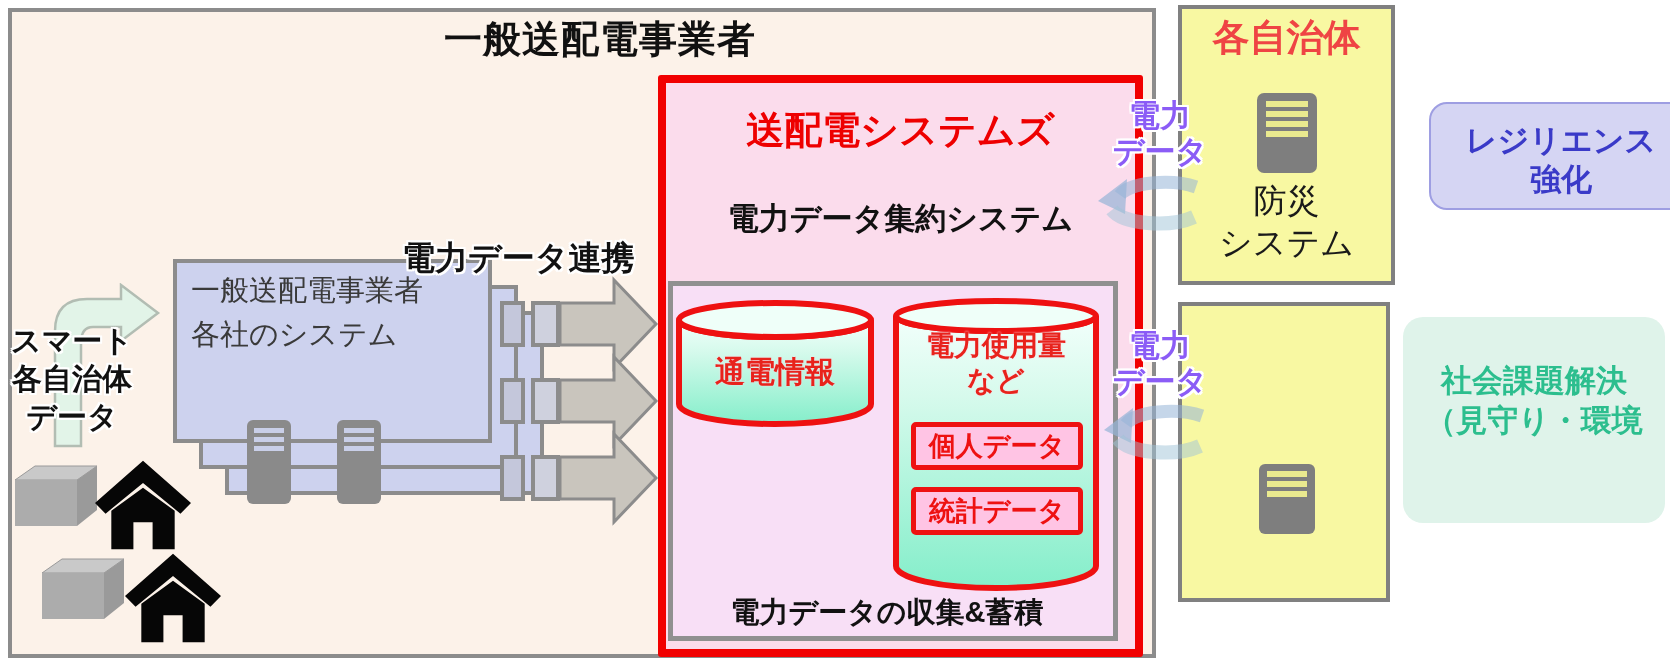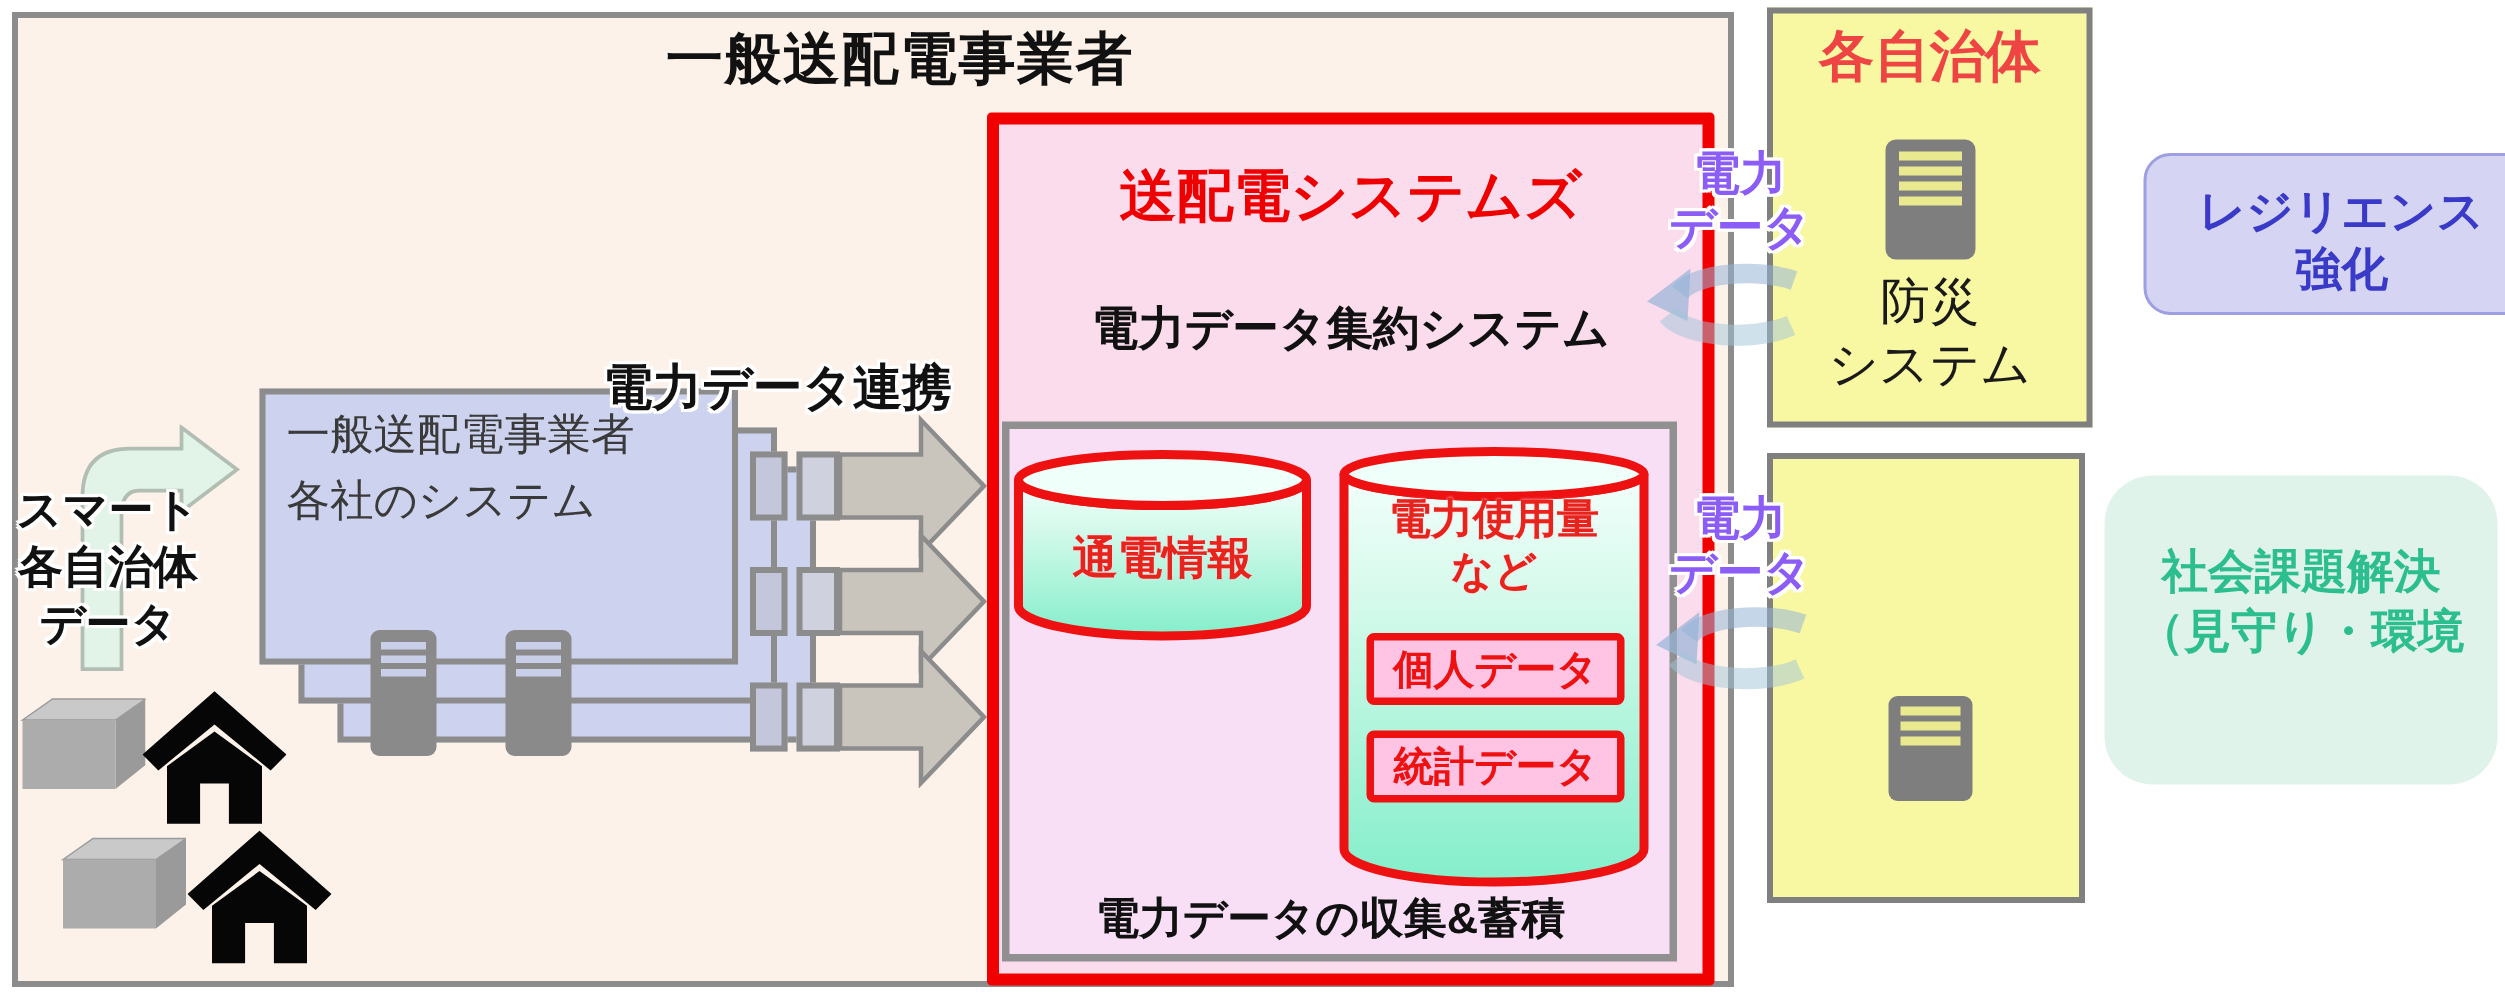--- a/index.html
+++ b/index.html
@@ -39,21 +39,21 @@
   
   .halo { text-shadow:-2px 0 0 #fff, 2px 0 0 #fff, 0 -2px 0 #fff, 0 2px 0 #fff,
           -2px -2px 0 #fff, 2px 2px 0 #fff, -2px 2px 0 #fff, 2px -2px 0 #fff; }
   .pd-label { width:120px; text-align:center; font-size:31px; font-weight:700; color:#8b5cf6; line-height:36px; z-index:6; }
   .linkage-label { left:402px; top:236px; width:240px; font-size:33px; font-weight:700; color:#111; }
   .smart-label { left:10px; top:322px; width:124px; text-align:center; font-size:30px; font-weight:700; color:#111; line-height:38px; z-index:3; }
 
   
   .resilience-box { left:1403px; top:102px; width:264px; height:108px; background:#D5D5F3; border:2px solid #9E9EE2;
                     border-radius:18px; color:#3A3AC8; font-size:31px; font-weight:700; text-align:center; line-height:39px; padding-top:17px;margin-left:26px; }
-  .social-box { left:1403px; top:317px; width:262px; height:206px; background:#DFF3EA; border-radius:32px;
+  .social-box { left:1403px; top:317px; width:262px; height:206px; background:#DFF3EA; border-radius:20px;
                 color:#2CBE8E; font-size:31px; font-weight:700; text-align:center; line-height:40px; padding-top:44px; }
   .z5 { z-index:5; }
 </style>
 </head>
 <body>
 
 <div class="page">
 
   <div class="abs outer-box"></div>
   <div class="abs outer-title">一般送配電事業者</div>

